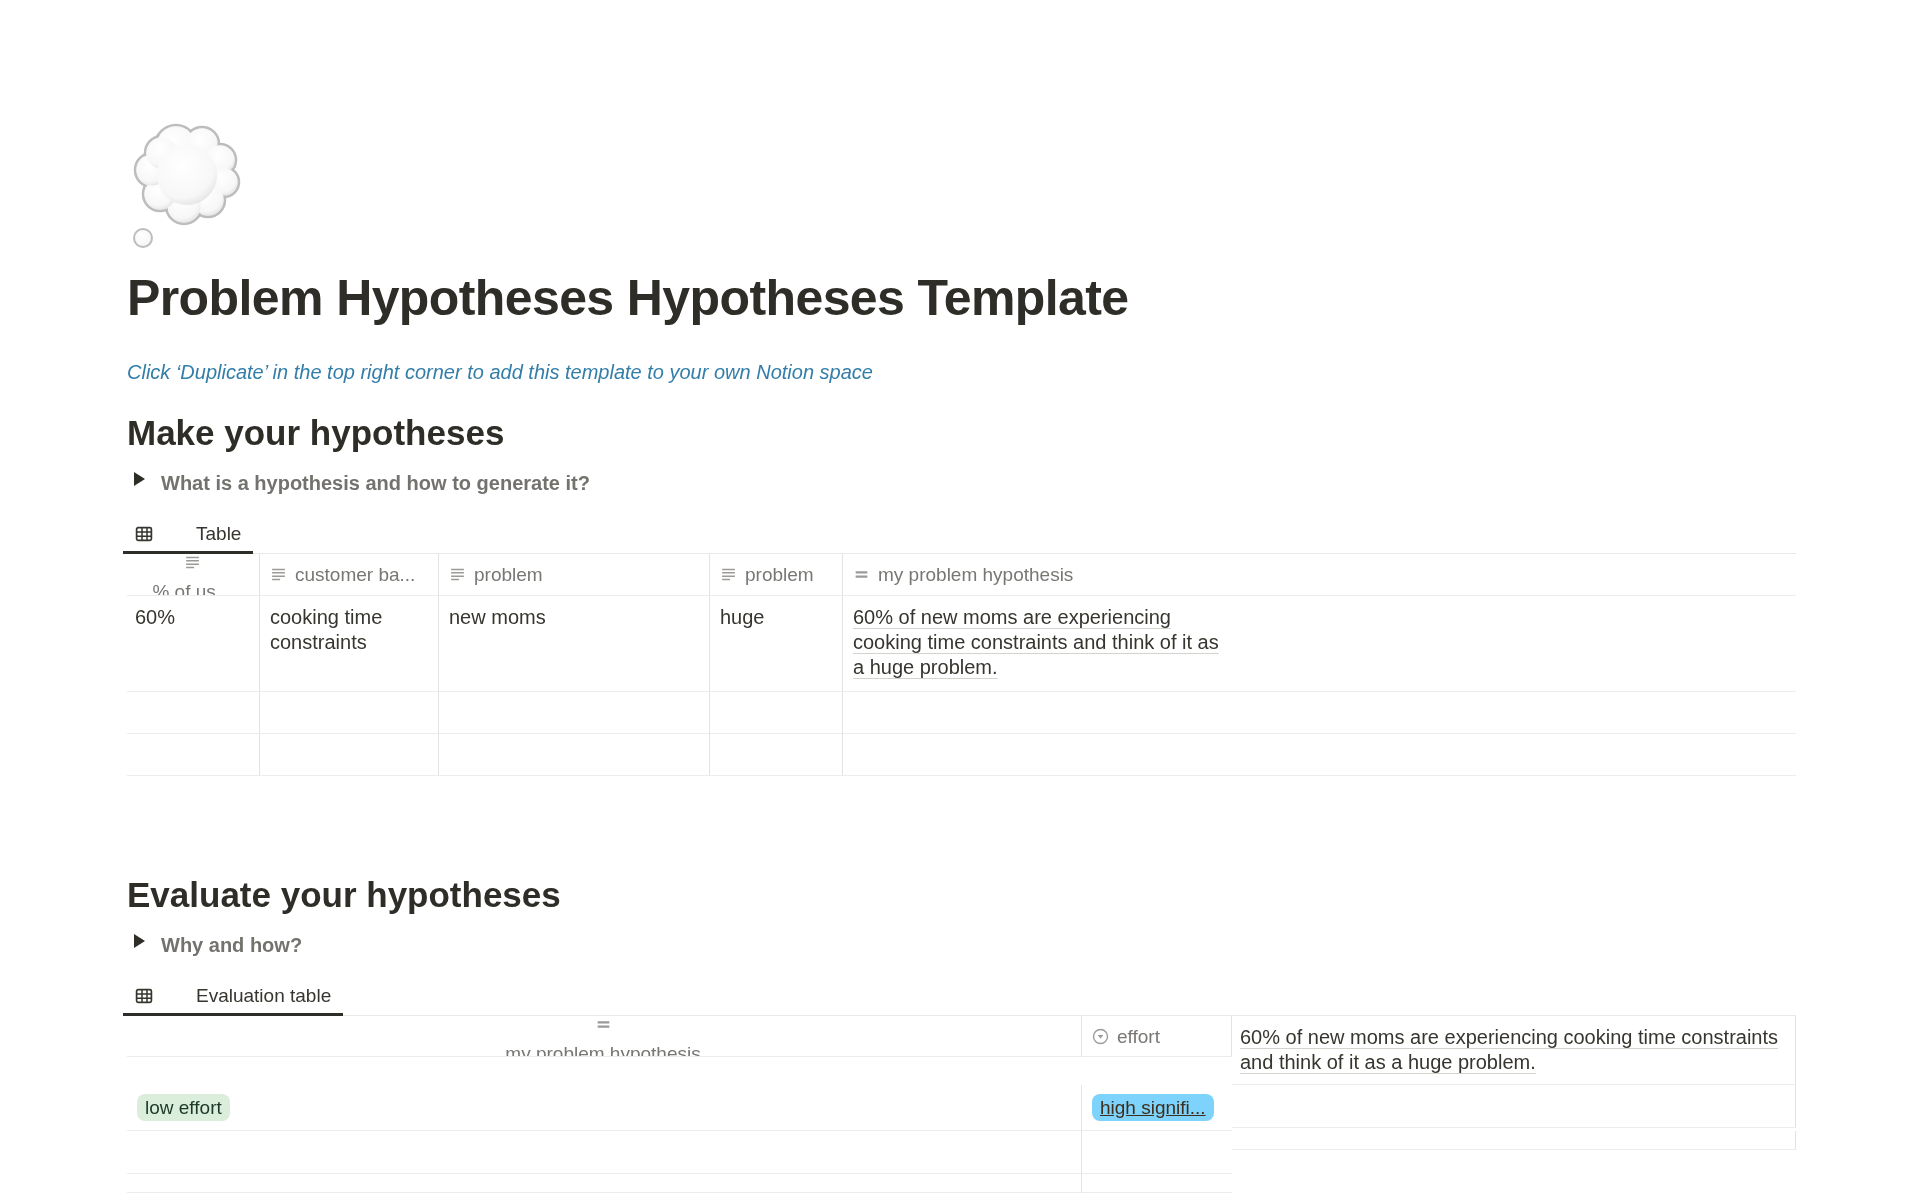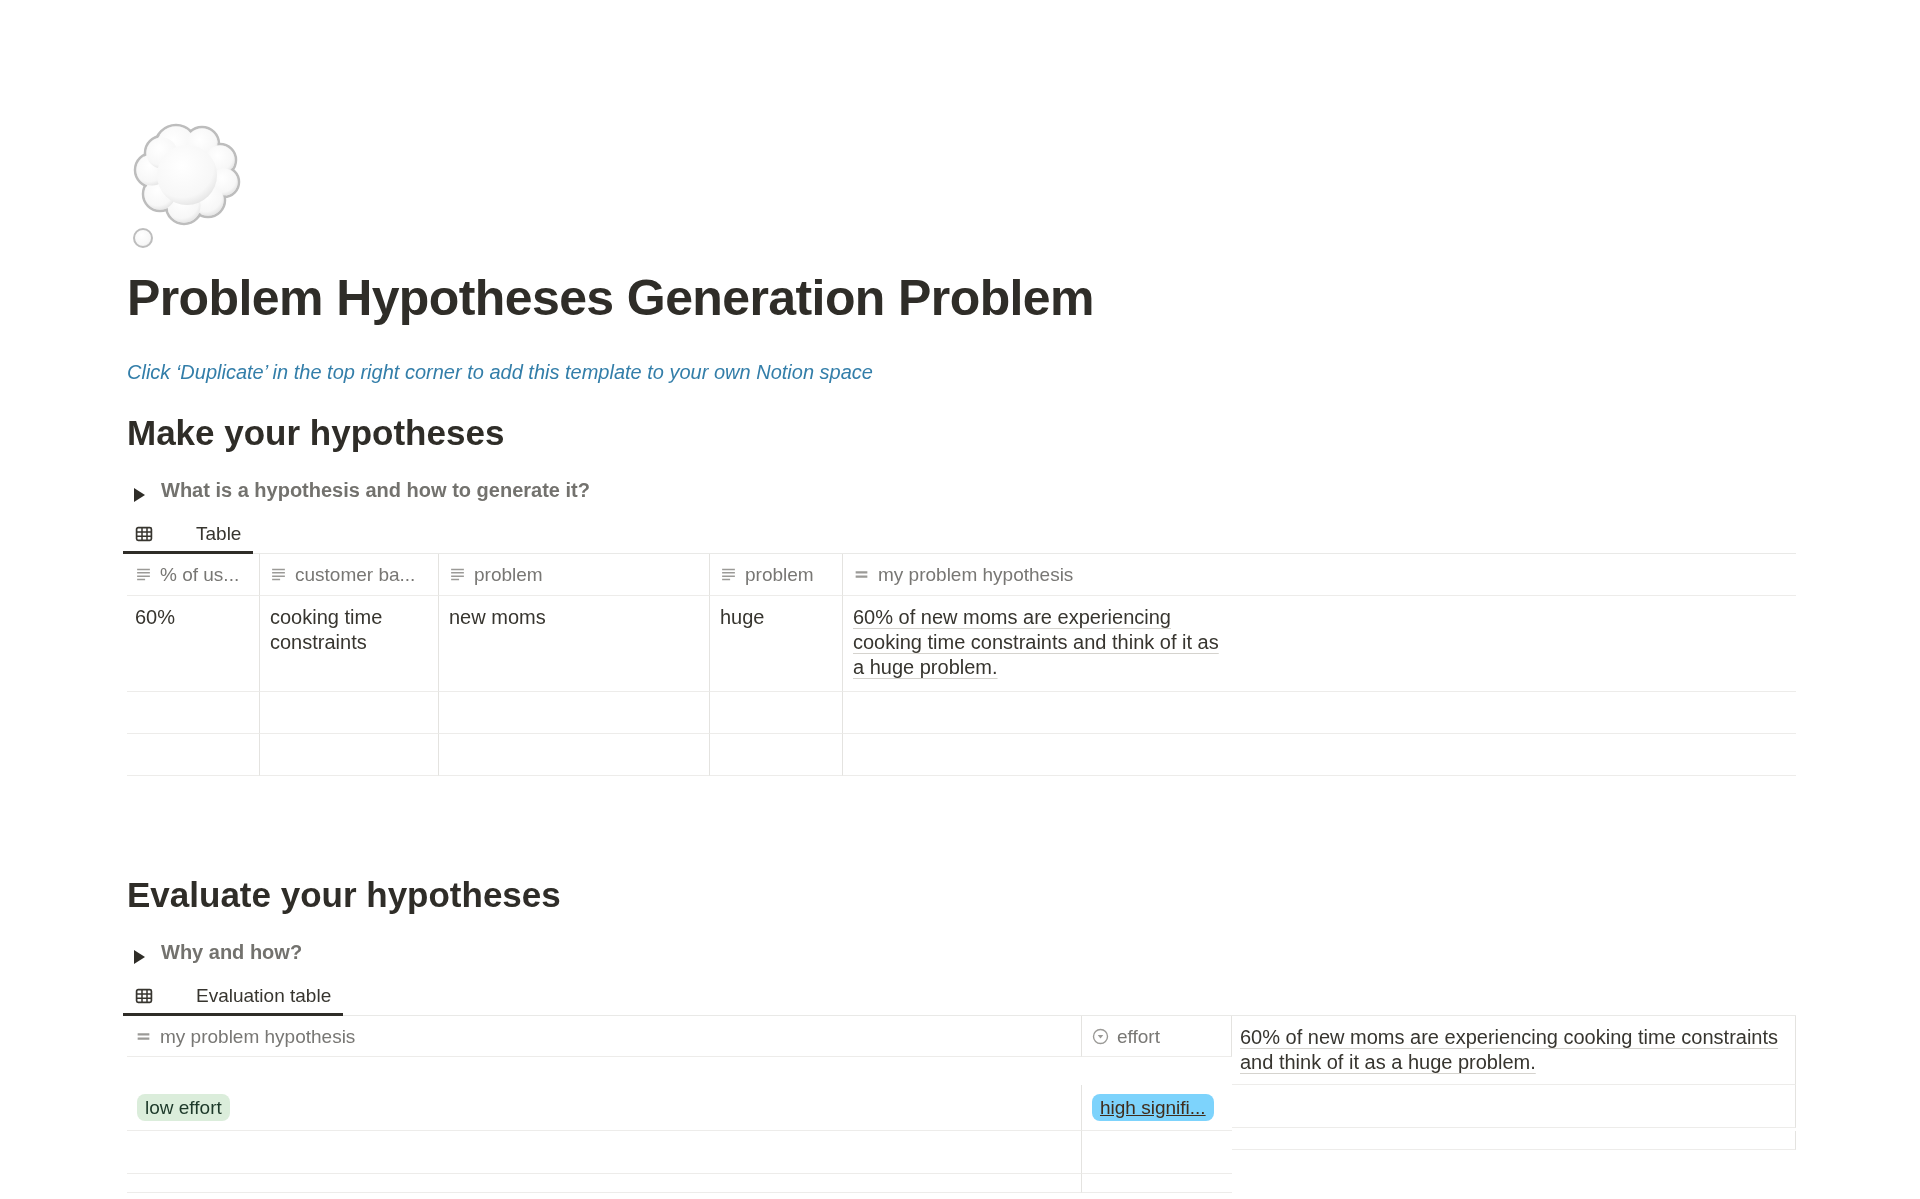--- a/index.html
+++ b/index.html
@@ -12,40 +12,40 @@
 
   
   .title { margin-top:18px; font-size:50px; font-weight:700; line-height:56px; letter-spacing:-0.6px; color:#2F2D28; }
   .subtitle { margin-top:32px; font-size:20px; line-height:28px; font-style:italic; font-weight:500; color:#337EA9; }
 
   h2.sec { font-size:35px; font-weight:700; line-height:46px; color:#2F2D28; }
   .sec-make { margin-top:24px; }
   .sec-eval { margin-top:96px; }
 
   
-  .toggle { display:flex; align-items:flex-end; margin-top:16px; height:30px; cursor:pointer; }
+  .toggle { display:flex; align-items:flex-start; margin-top:16px; height:30px; cursor:pointer; }
   .tri { margin-left:7px; width:0; height:0; border-left:11px solid #2F2D28;
          border-top:7px solid transparent; border-bottom:7px solid transparent; }
   .toggle-label { margin-left:16px; font-size:20px; font-weight:600; color:#73726E; }
 
   
   .tabbar { margin-top:15px; margin-left:-4px; width:1673px; height:37px;
             box-shadow: inset 0 -1px 0 #E9E9E7; display:flex; }
   .tab { display:inline-flex; align-items:center; gap:7px; padding:0 12px; height:37px;
          border-bottom:3px solid #2F2D28; cursor:pointer; }
   .tab-label { font-size:19px; font-weight:500; color:#37352F; white-space:nowrap;margin-left:36px; }
 
   
   .tbl { display:grid; }
   .t1 { grid-template-columns:133px 179px 271px 133px 953px; }
   .t2 { grid-template-columns:955px 150px 564px; }
   .cell { border-bottom:1px solid #EDECEA; border-right:1px solid #E4E3E0;
           padding:9px 10px; font-size:20px; line-height:25px; overflow:hidden; }
   .cell.c-last { border-right:none; }
-  .cell.c-first { padding-left:8px; }
+  .cell.c-first { padding-left:8px;flex-direction:column; }
   .hcell { display:flex; align-items:center; gap:8px; color:#787774; font-size:19px;
            font-weight:400; padding-top:0; padding-bottom:0; }
   .t1 .hcell { height:42px; }
   .t2 .hcell { height:41px; }
   .t1 .r1 { min-height:96px; }
   .t1 .r2, .t1 .r3 { height:42px; }
   .t2 .r1 { min-height:45px; }
   .t2 .r2 { height:43px; }
   .t2 .r3 { height:17px; }
   .hypo { text-decoration:underline; text-decoration-color:#D5D3CE; text-underline-offset:4px;
@@ -98,21 +98,21 @@
         <circle cx="28" cy="74" r="15.5"></circle>
           <circle cx="20" cy="50" r="15.5"></circle>
         <circle cx="30" cy="33" r="15.5"></circle>
           <circle cx="55" cy="55" r="30"></circle>
       </g>
 
       <circle cx="11" cy="118" r="9" fill="url(#cg)" stroke="#bdbdbd" stroke-width="2"></circle>
     </svg>
   </div>
 
-  <div class="title">Problem Hypotheses Generation Problem</div>
+  <div class="title">Problem Hypotheses Hypotheses Template</div>
   <div class="subtitle">Click ‘Duplicate’ in the top right corner to add this template to your own Notion space</div>
 
   <h2 class="sec sec-make">Make your hypotheses</h2>
 
   <div class="toggle">
     <span class="tri"></span>
     <span class="toggle-label">What is a hypothesis and how to generate it?</span>
   </div>
 
   <div class="tabbar">

